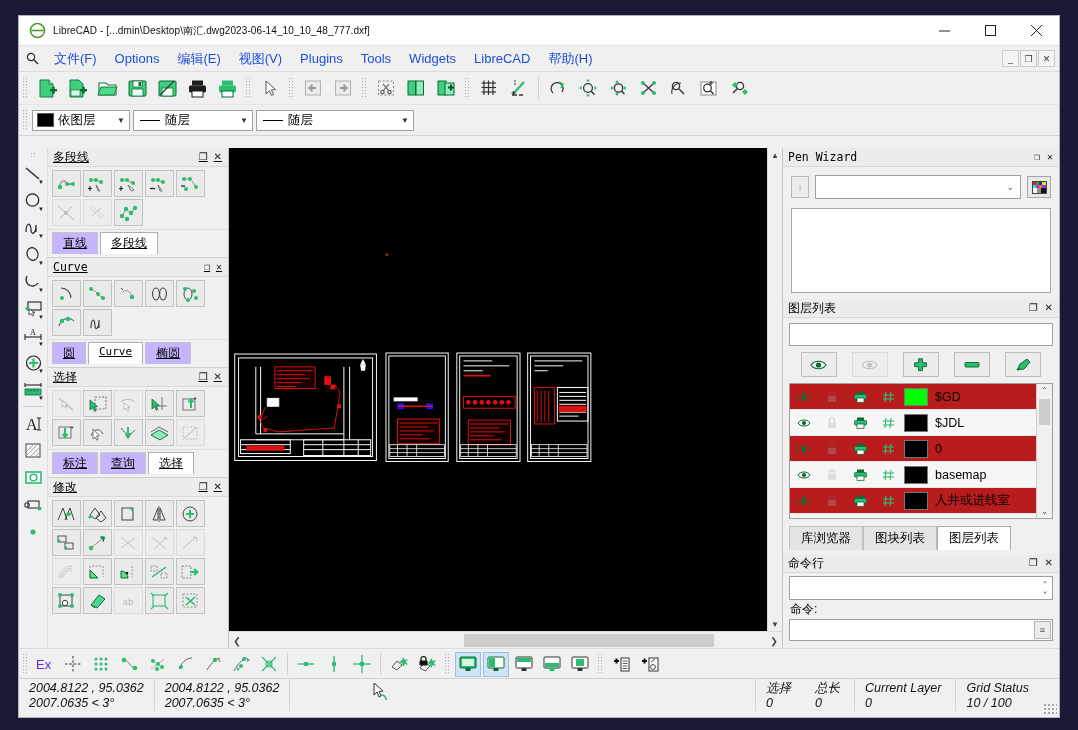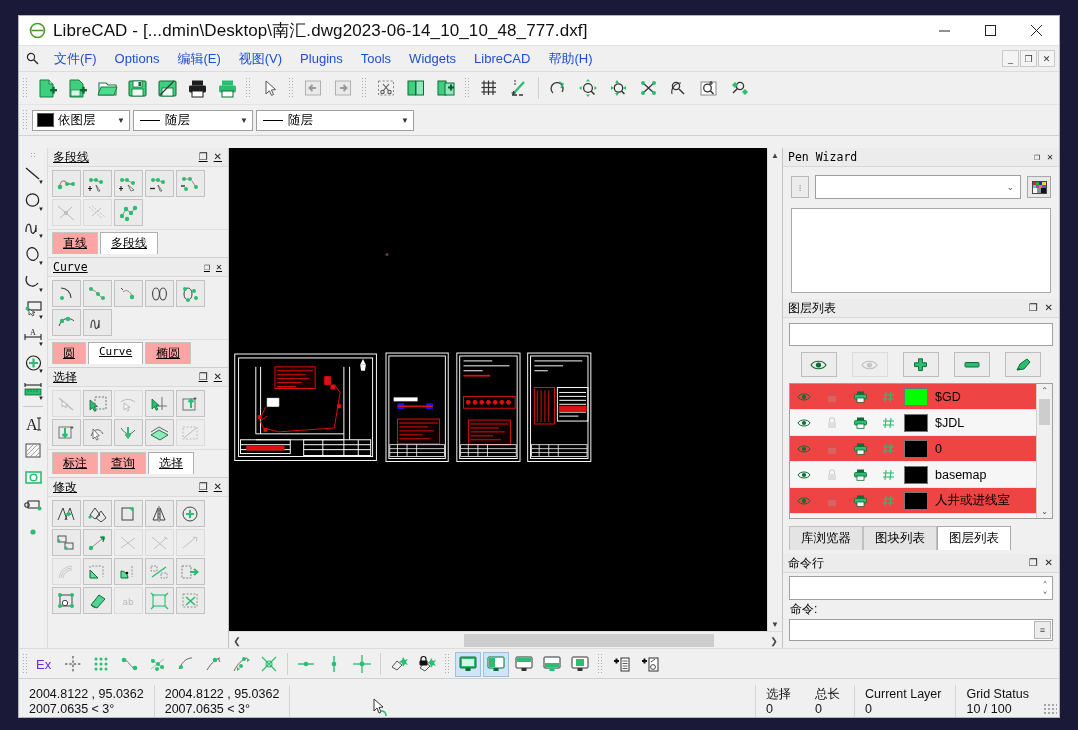--- a/index.html
+++ b/index.html
@@ -24,21 +24,21 @@
   }
   .titlebar{
     height:29px;background:#ffffff;display:flex;align-items:center;
     border-bottom:1px solid #e2e2e2;
   }
   .titlebar .logo{
     width:18px;height:18px;margin-left:9px;margin-right:7px;
     display:flex;align-items:center;justify-content:center;
   }
   .titlebar .title{
-    font-size:17px;color:#101010;letter-spacing:0.1px;white-space:nowrap;
+    font-size:10px;color:#101010;letter-spacing:0.1px;white-space:nowrap;
   }
   .titlebar .wbtns{margin-left:auto;display:flex;height:29px;}
   .wbtn{width:46px;height:29px;display:flex;align-items:center;justify-content:center;color:#222;}
 
   
   .menubar{
     height:25px;background:#f0f0f0;display:flex;align-items:center;
     padding-left:3px;border-bottom:1px solid #dcdcdc;position:relative;
   }
   .menu-search{width:20px;height:18px;display:flex;align-items:center;justify-content:center;margin-right:3px;}
@@ -103,21 +103,21 @@
   .panel-title .ptools{margin-left:auto;display:flex;gap:6px;padding-right:6px;color:#222;}
   .panel-title .ptools span{font-size:10px;line-height:10px;}
   .grid-btns{display:flex;flex-wrap:wrap;padding:3px 2px 3px 4px;gap:2px;}
   .gbtn{
     width:29px;height:27px;border:1px solid #c2c2c2;background:#eaeaea;
     display:flex;align-items:center;justify-content:center;box-sizing:border-box;
   }
   .gbtn.off{opacity:.45;}
   .ptabs{display:flex;padding:2px 4px 3px 4px;gap:2px;border-top:1px solid #dedede;}
   .ptab{
-    flex:0 0 auto;padding:2px 10px;font-size:12px;background:#fca5a5;
+    flex:0 0 auto;padding:2px 10px;font-size:12px;background:#c4b5fd;
     border:1px solid #c6c6c6;border-bottom:none;color:#000;
   }
   .ptab.active{background:#ffffff;border-color:#b0b0b0;}
   .ptab.mono{font-family:"DejaVu Sans Mono", monospace;font-size:11px;}
 
   
   .cadwrap{flex:1;display:flex;flex-direction:column;background:#f0f0f0;min-width:0;}
   .cadrow{flex:1;display:flex;min-height:0;}
   .canvas{flex:1;background:#000;position:relative;overflow:hidden;}
   .vscroll{width:14px;background:#f0f0f0;border-left:1px solid #dcdcdc;display:flex;
@@ -148,21 +148,21 @@
   .pen-colorbtn{width:22px;height:20px;border:1px solid #a8a8a8;background:#e8e8e8;
     display:flex;align-items:center;justify-content:center;}
   .pen-preview{margin-top:9px;height:83px;background:#fff;border:1px solid #a9a9a9;}
 
   .layerbody{padding:5px 6px 4px 6px;display:flex;flex-direction:column;min-height:0;}
   .layer-filter{height:21px;background:#fff;border:1px solid #a0a0a0;}
   .layer-tools{display:flex;justify-content:space-around;padding:6px 4px 6px 4px;}
   .ltbtn{width:34px;height:23px;border:1px solid #bdbdbd;background:#ececec;
     display:flex;align-items:center;justify-content:center;}
   .ltbtn.off{opacity:.4;}
-  .layer-list{border:1px solid #9f9f9f;background:#ef4444;height:134px;display:flex;overflow:hidden;}
+  .layer-list{border:1px solid #9f9f9f;background:#b91c1c;height:134px;display:flex;overflow:hidden;}
   .layer-rows{flex:1;overflow:hidden;}
   .lrow{height:25px;display:flex;align-items:center;border-bottom:1px solid #e6e6e6;font-size:12.5px;}
   .lrow:nth-child(even){background:#f6f6f6;}
   .lcell{width:28px;display:flex;align-items:center;justify-content:center;}
   .lcell.off{opacity:.3;}
   .lswatch{width:22px;height:16px;margin:0 7px 0 2px;border:1px solid #777;}
   .lname{flex:1;color:#000;white-space:nowrap;overflow:hidden;}
   .lscroll{width:15px;background:#f0f0f0;border-left:1px solid #cfcfcf;display:flex;
     flex-direction:column;align-items:center;justify-content:space-between;}
   .lscroll .sb{font-size:8px;color:#444;height:13px;display:flex;align-items:center;}
@@ -186,21 +186,21 @@
     position:absolute;left:0;right:0;bottom:38px;height:30px;background:#f0f0f0;
     border-top:1px solid #dcdcdc;display:flex;align-items:center;
   }
   .bbtn{width:26px;height:25px;display:flex;align-items:center;justify-content:center;margin:0 1px;
     border:1px solid transparent;box-sizing:border-box;}
   .bbtn.sel{background:#cfe4f7;border-color:#9bc0e0;}
   .ex-label{font-size:13px;padding:0 8px 0 4px;color:#6d28d9;}
 
   .statusbar{
     position:absolute;left:0;right:0;bottom:0;height:38px;background:#f0f0f0;
-    border-top:1px solid #d2d2d2;display:flex;align-items:flex-end;
+    border-top:1px solid #d2d2d2;display:flex;align-items:flex-start;font-style:italic;
   }
   .stcell{padding:2px 10px 0 10px;display:flex;flex-direction:column;justify-content:center;
     font-size:12.5px;color:#111;border-right:1px solid #d5d5d5;white-space:nowrap;}
   .stcell.noborder{border-right:none;}
   .stcell .l1,.stcell .l2{line-height:15px;}
   .stlabelpair{display:flex;flex-direction:column;justify-content:center;padding:2px 14px 0 10px;font-size:12.5px;}
   .stlabelpair .hdr{line-height:15px;color:#111;}
   .stlabelpair .val{line-height:15px;color:#111;}
   .spacer{flex:1;}
   .grip{width:14px;align-self:flex-end;margin:0 2px 2px 0;height:12px;

